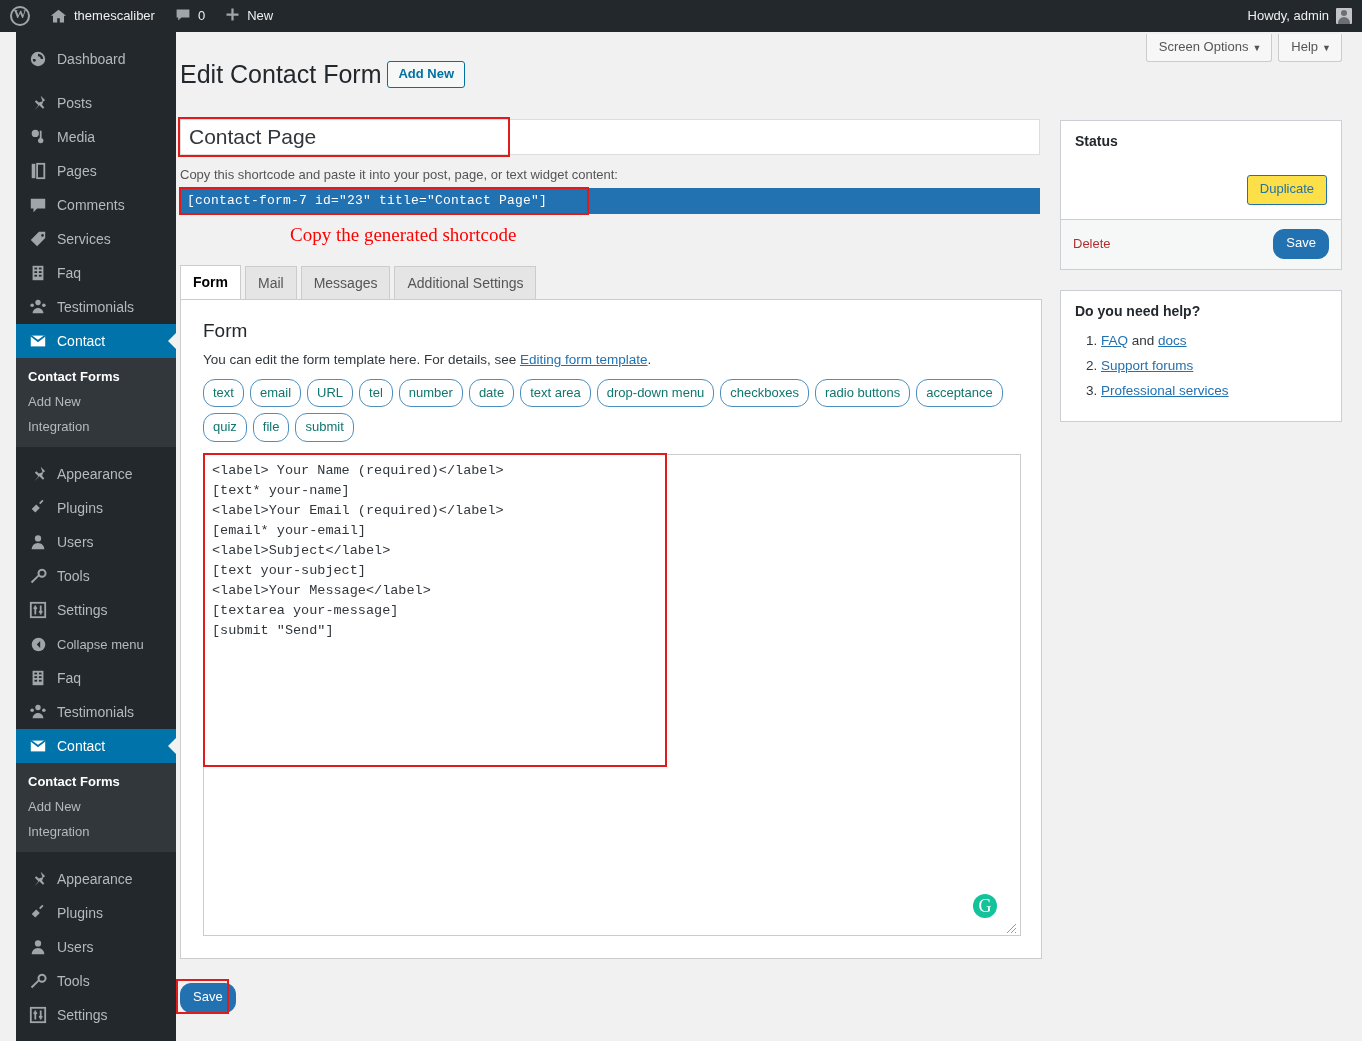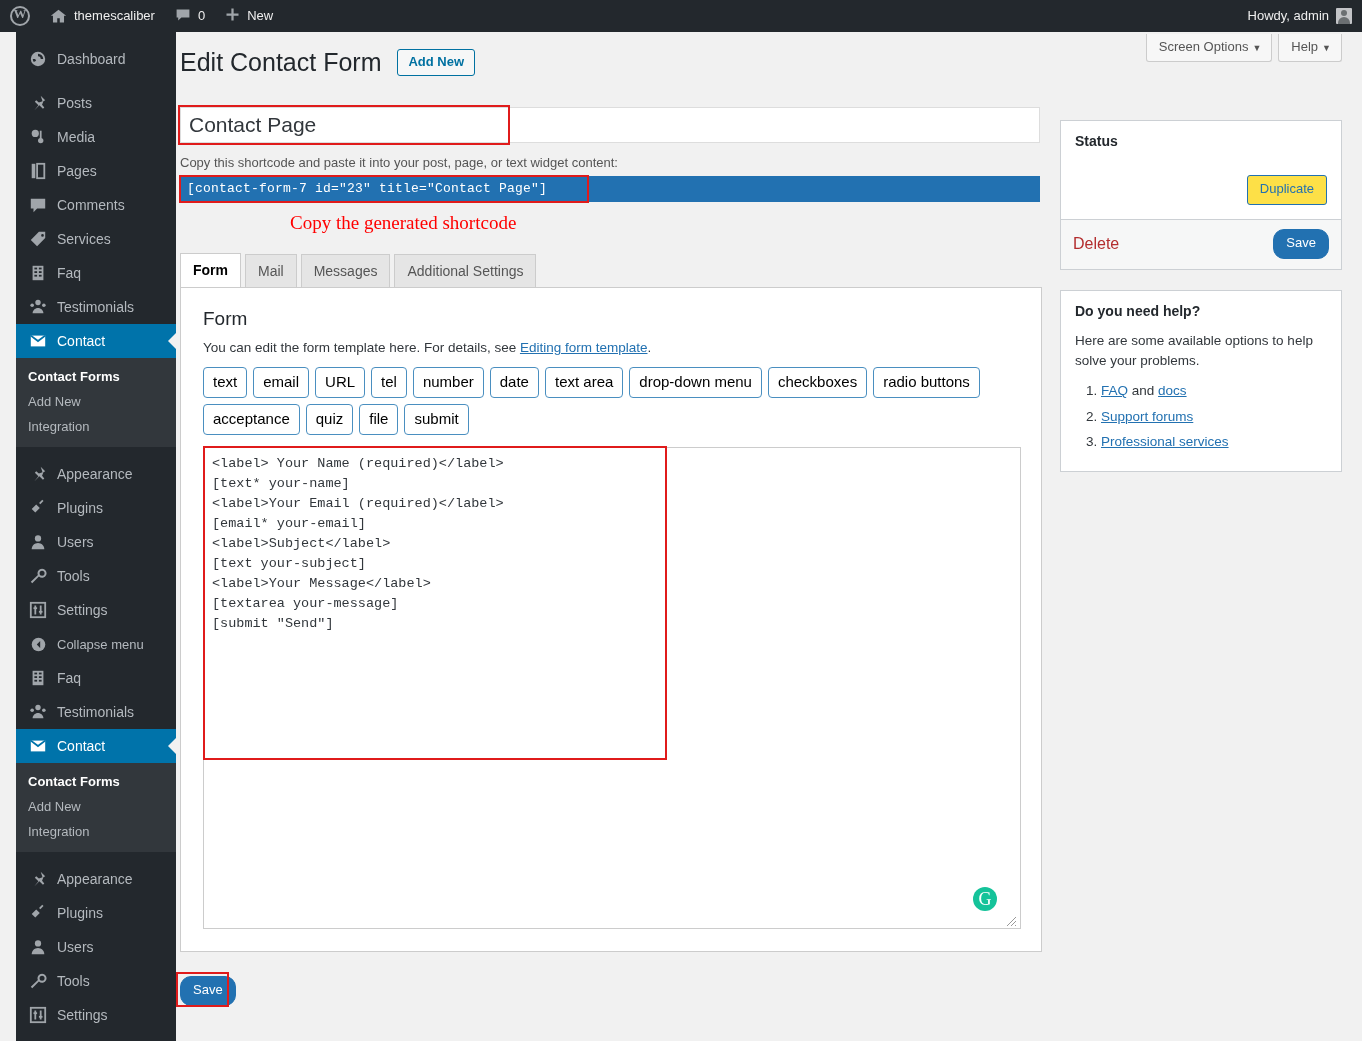--- a/index.html
+++ b/index.html
@@ -124,22 +124,22 @@
     border-radius: 0 0 3px 3px;
     padding: 5px 10px 6px 12px;
     font-size: 13px; color: #555; cursor: pointer;
     line-height: 1.2;
   }
   .meta-btn .caret { font-size: 9px; margin-left: 4px; }
 
   .wrap { padding: 10px 20px 0 20px; position: relative; }
 
   .page-title-row {
-    display: flex; align-items: center; gap: 16px;
-    margin-top: 4px;
+    display: flex; align-items: center; gap: 6px;
+    margin-top: 16px;
   }
   h1.page-title {
     font-size: 25px; font-weight: 400; color: #23282d;
     margin: 0; line-height: 1.3;
     font-family: "Liberation Sans", sans-serif;
   }
   .addnew-btn {
     border: 1px solid #0071a1; color: #0071a1; background: #f6f7f7;
     border-radius: 3px; font-size: 13px; font-weight: 600;
     padding: 3px 10px 4px; cursor: pointer; line-height: 1.4;
@@ -200,22 +200,22 @@
   }
   h2.panel-title {
     font-size: 19px; font-weight: 400; color: #23282d;
     margin: 0 0 10px 0;
   }
   .panel-desc { font-size: 13.5px; color: #32373c; margin-bottom: 12px; }
   .panel-desc a { color: #2271b1; text-decoration: underline; }
 
   .tagbtns { display: flex; flex-wrap: wrap; gap: 6px; margin-bottom: 12px; }
   .tagbtn {
-    border: 1px solid #4a8fc0; color: #000000; background: #fff;
-    border-radius: 4px; font-size: 15px;
+    border: 1px solid #4a8fc0; color: #0f766e; background: #fff;
+    border-radius: 12px; font-size: 13px;
     padding: 5px 9px 6px; cursor: pointer; line-height: 1.2;
   }
 
   .ta-wrap { position: relative; }
   .form-textarea {
     width: 818px; height: 482px;
     border: 1px solid #ccc; background: #fff;
     font-family: "Liberation Mono", monospace;
     font-size: 13.5px; line-height: 20px;
     padding: 6px 8px; color: #32373c;
@@ -272,21 +272,21 @@
   .btn-secondary {
     border: 1px solid #2271b1; color: #2271b1; background: #fde047;
     border-radius: 3px; font-size: 13px;
     padding: 5px 12px 6px; cursor: pointer; line-height: 1.3;
   }
   .box-footer {
     border-top: 1px solid #ccd0d4; background: #f6f7f7;
     display: flex; align-items: center; justify-content: space-between;
     padding: 9px 12px 10px;
   }
-  .del-link { color: #b32d2e; font-size: 16px; cursor: pointer; }
+  .del-link { color: #b32d2e; font-size: 13px; cursor: pointer; }
   .help-body { font-size: 13.5px; color: #32373c; line-height: 1.5; }
   .help-body ol { margin: 10px 0 0 0; padding-left: 26px; }
   .help-body li { margin-bottom: 5px; }
   .help-body a { color: #2271b1; text-decoration: underline; }
 </style>
 </head>
 <body>
 
 <div id="adminbar">
   <div class="ab-item">
@@ -673,21 +673,20 @@
       <div class="box-footer">
         <span class="del-link">Delete</span>
         <button class="btn-primary">Save</button>
       </div>
     </div>
 
     <div class="box">
       <div class="box-inner">
         <h3>Do you need help?</h3>
         <div class="help-body">
-          <div>Here are some available options to help solve your problems.</div>
           <ol>
             <li>
               <a href="#">FAQ</a><span> and </span><a href="#">docs</a>
             </li>
             <li>
               <a href="#">Support forums</a>
             </li>
             <li>
               <a href="#">Professional services</a>
             </li>

